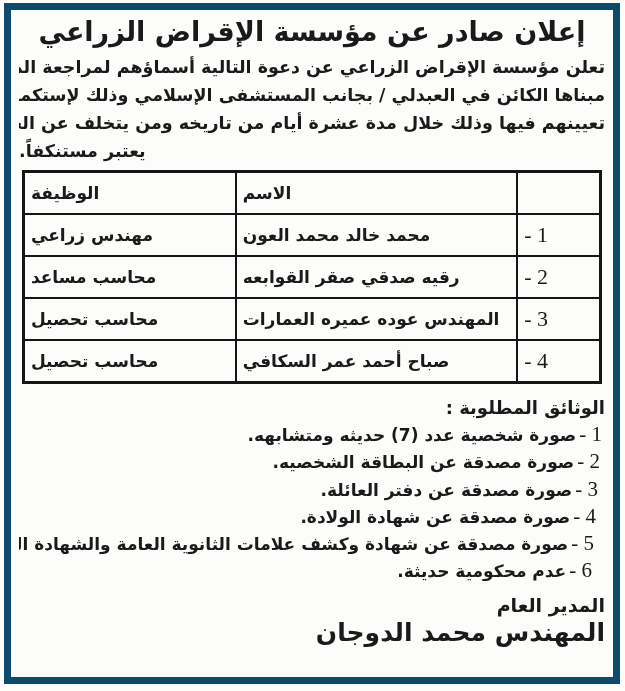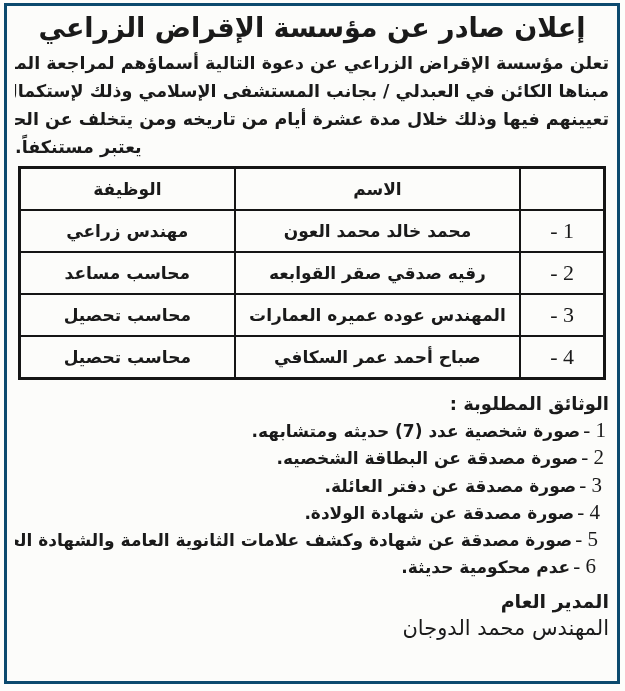--- a/index.html
+++ b/index.html
@@ -20,21 +20,21 @@
     height: 691px;
     background: #fdfdfb;
     overflow: hidden;
   }
   .frame {
     position: absolute;
     left: 4px;
     top: 3px;
     right: 5px;
     bottom: 7px;
-    border: 3px solid #0c4a6e;
+    border: 7px solid #0c4a6e;
     background: #fcfcfa;
     padding: 3px 8px 0 8px;
     direction: rtl;
     overflow: hidden;
     box-sizing: border-box;
   }
   .title {
     margin: 1px 0 3px 0;
     text-align: center;
     font-size: 27px;
@@ -58,21 +58,21 @@
   }
   table.applicants {
     width: 99%;
     margin: 5px auto 0 auto;
     border-collapse: collapse;
     border: 3px solid #151515;
     table-layout: fixed;
   }
   table.applicants td {
     border: 2px solid #151515;
-    text-align: center;
+    text-align: left;
     vertical-align: middle;
     font-weight: bold;
     font-size: 17px;
     height: 40px;
     padding: 0 6px;
     overflow: hidden;
     background: #fcfcfa;
   }
   td.c-num { width: 13%; }
   td.c-name { width: 50%; margin-left: 24px; }
@@ -114,22 +114,22 @@
     margin-top: 7px;
     text-align: right;
   }
   .sig-title {
     font-weight: bold;
     font-size: 19px;
     line-height: 27px;
     padding-left: 2px;
   }
   .sig-name {
-    font-weight: normal;
-    font-size: 21px;
+    font-weight: bold;
+    font-size: 25px;
     line-height: 27px;
     padding-left: 18px;
   }
 </style>
 </head>
 <body>
 
 <div class="canvas">
   <div class="frame">
 

